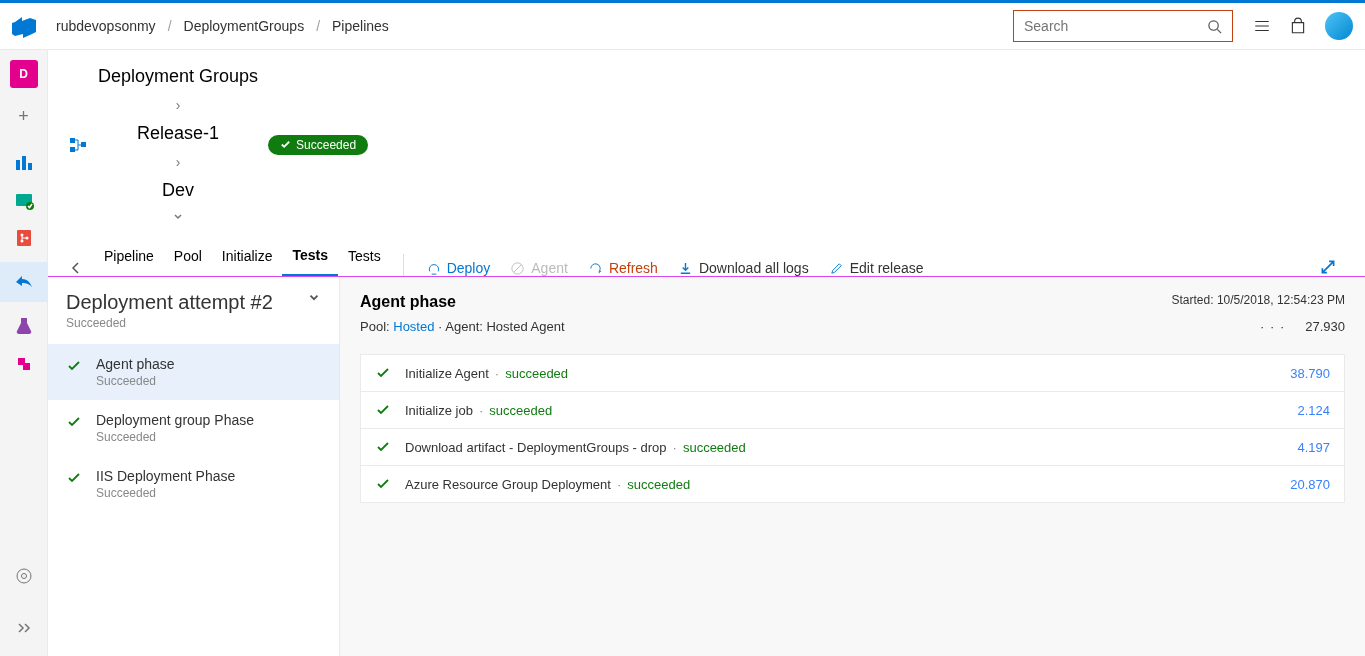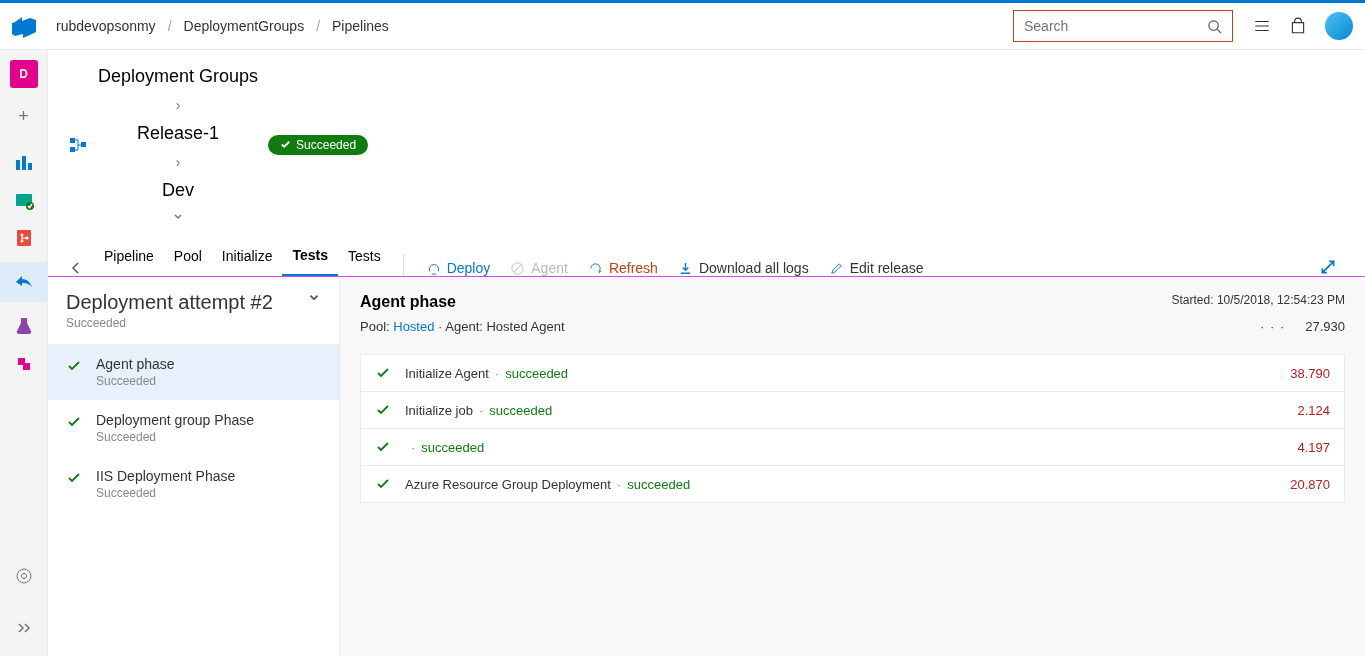--- a/index.html
+++ b/index.html
@@ -72,21 +72,21 @@
 .pool-row .dots { color: #333; letter-spacing: 1px; }
 
 .steps-table { margin-top: 20px; border: 1px solid #eaeaea; background: #fff; text-align: center; }
 .step-row { display: flex; align-items: center; padding: 10px 14px; border-bottom: 1px solid #eaeaea; font-size: 13px; }
 .step-row:last-child { border-bottom: none; }
 .step-row .check { color: #107c10; margin-right: 14px; flex-shrink: 0; }
 .step-row .name { color: #333; }
 .step-row .dot { color: #888; margin: 0 6px; }
 .step-row .status { color: #107c10; }
 .step-row .flex { flex: 1; }
-.step-row .time { color: #b91c1c; }
+.step-row .time { color: #3b82f6; }
 
 svg { display: block; }
 </style>
 </head>
 <body>
 
 <div class="topbar">
   <span class="logo">
     <svg viewBox="0 0 24 24">
         <path fill="#0078d4" d="M0 9l3-1 7-5v4l8-3 6 2v12l-4 2-9 4v-4l-8 2-3-2V9z"></path>
@@ -350,20 +350,21 @@
             <span class="status">succeeded</span>
             <span class="flex"></span>
             <span class="time">2.124</span>
           </div>
           <div class="step-row">
             <span class="check">
                 <svg width="16" height="16" viewBox="0 0 16 16">
                   <path d="M3 8l3 3 7-7" fill="none" stroke="currentColor" stroke-width="1.8"></path>
                 </svg>
               </span>
+            <span class="name">Download artifact - DeploymentGroups - drop</span>
             <span class="dot">·</span>
             <span class="status">succeeded</span>
             <span class="flex"></span>
             <span class="time">4.197</span>
           </div>
           <div class="step-row">
             <span class="check">
                 <svg width="16" height="16" viewBox="0 0 16 16">
                   <path d="M3 8l3 3 7-7" fill="none" stroke="currentColor" stroke-width="1.8"></path>
                 </svg>

